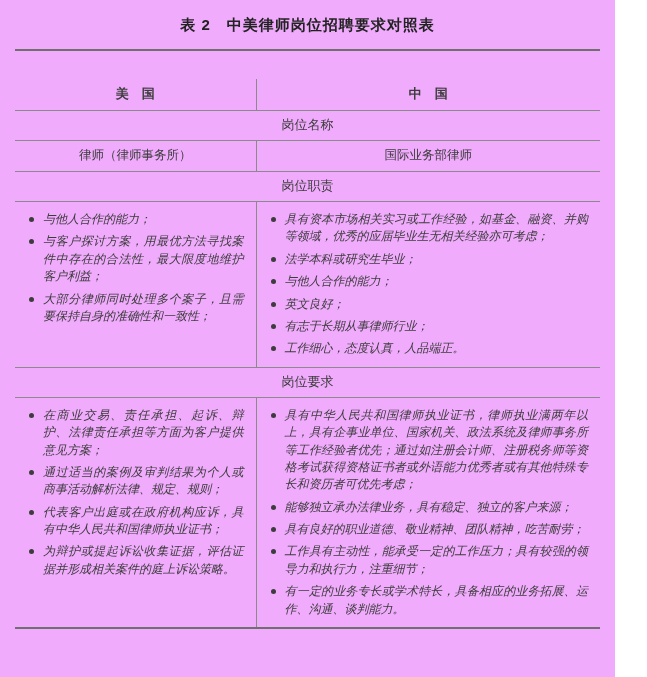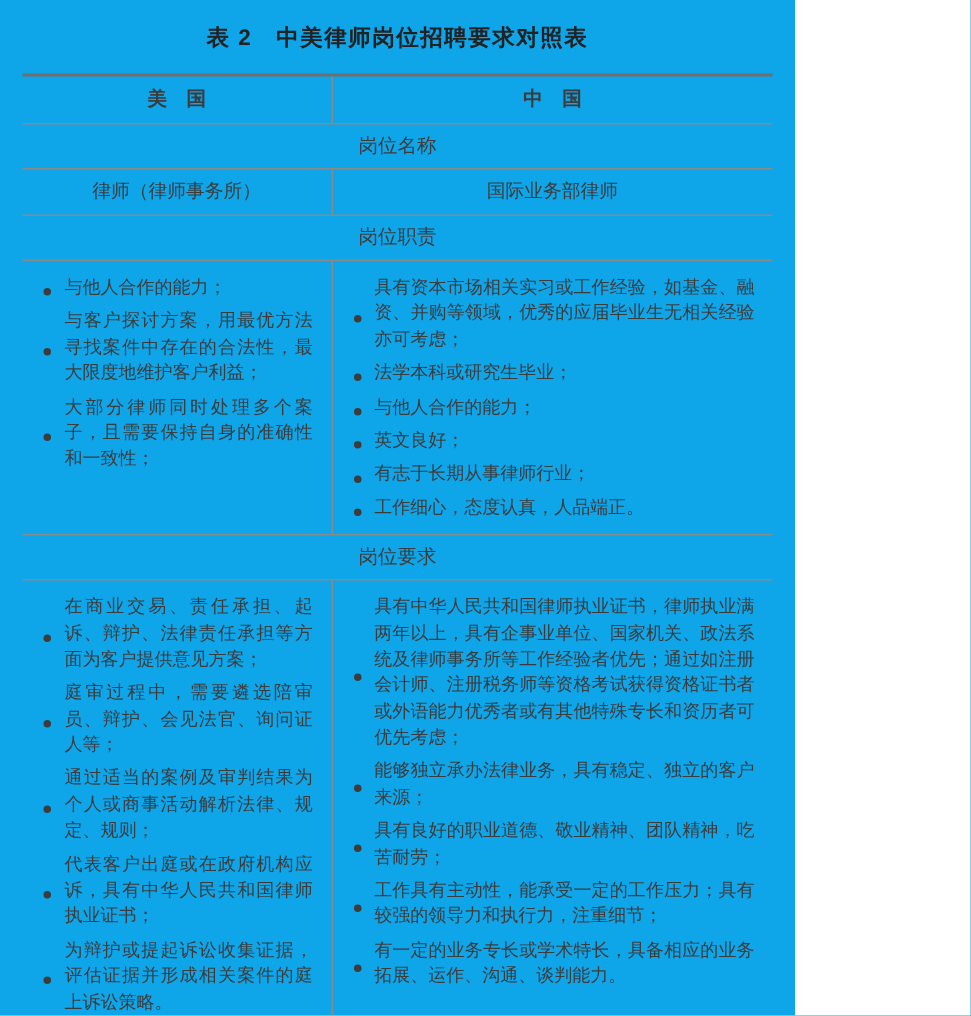--- a/index.html
+++ b/index.html
@@ -8,24 +8,24 @@
     --text:#3c3c3c;
   }
   *{box-sizing:border-box;}
   body{
     margin:0;
     background:#ffffff;
     font-family:"Liberation Sans","DejaVu Sans",sans-serif;
     color:var(--text);
   }
   .page{
-    width:530px;
+    width:615px;
     height:677px;
     padding:10px 15px 12px 15px;
-    background:#0ea5e9;
+    background:#f0abfc;
     overflow:hidden;
   }
   .title{
     text-align:center;
     font-size:15px;
     font-weight:bold;
     color:#222222;
     letter-spacing:1px;
     margin:6px 0 14px 0;
   }
@@ -41,42 +41,44 @@
   .cell.us{
     width:41.3%;
     border-right:1px solid var(--border);
   }
   .cell.cn{width:58.7%;}
   .col-header-row .cell{
     padding:6px 8px 7px 8px;
     text-align:center;
     font-weight:bold;
     font-size:13px;
+    margin-top:28px;
   }
   .section-band{
     text-align:center;
     font-weight:normal;
     font-size:13px;
     padding:5px 0 6px 0;
   }
   .plain-row .cell{
     padding:6px 8px 7px 8px;
     text-align:center;
     font-size:12.5px;
   }
   .content-row .cell{
     padding:9px 12px 9px 8px;
   }
   .bullet-item{
     display:flex;
-    align-items:center;
+    align-items:flex-start;
     margin-bottom:5px;
     font-size:12px;
     line-height:1.45;
     text-align:justify;
+    font-style:italic;
   }
   .bullet-item:last-child{margin-bottom:0;}
   .bullet{
     flex:0 0 auto;
     width:5px;
     height:5px;
     border-radius:50%;
     background:var(--text);
     margin:6px 9px 0 6px;
   }
@@ -144,24 +146,20 @@
       </div>
       <div class="section-band"><span>岗位要求</span></div>
       <div class="row content-row">
         <div class="cell us">
           <div class="bullet-item">
             <span class="bullet"></span>
             <span class="item-text">在商业交易、责任承担、起诉、辩护、法律责任承担等方面为客户提供意见方案；</span>
           </div>
           <div class="bullet-item">
             <span class="bullet"></span>
-            <span class="item-text">庭审过程中，需要遴选陪审员、辩护、会见法官、询问证人等；</span>
-          </div>
-          <div class="bullet-item">
-            <span class="bullet"></span>
             <span class="item-text">通过适当的案例及审判结果为个人或商事活动解析法律、规定、规则；</span>
           </div>
           <div class="bullet-item">
             <span class="bullet"></span>
             <span class="item-text">代表客户出庭或在政府机构应诉，具有中华人民共和国律师执业证书；</span>
           </div>
           <div class="bullet-item">
             <span class="bullet"></span>
             <span class="item-text">为辩护或提起诉讼收集证据，评估证据并形成相关案件的庭上诉讼策略。</span>
           </div>

